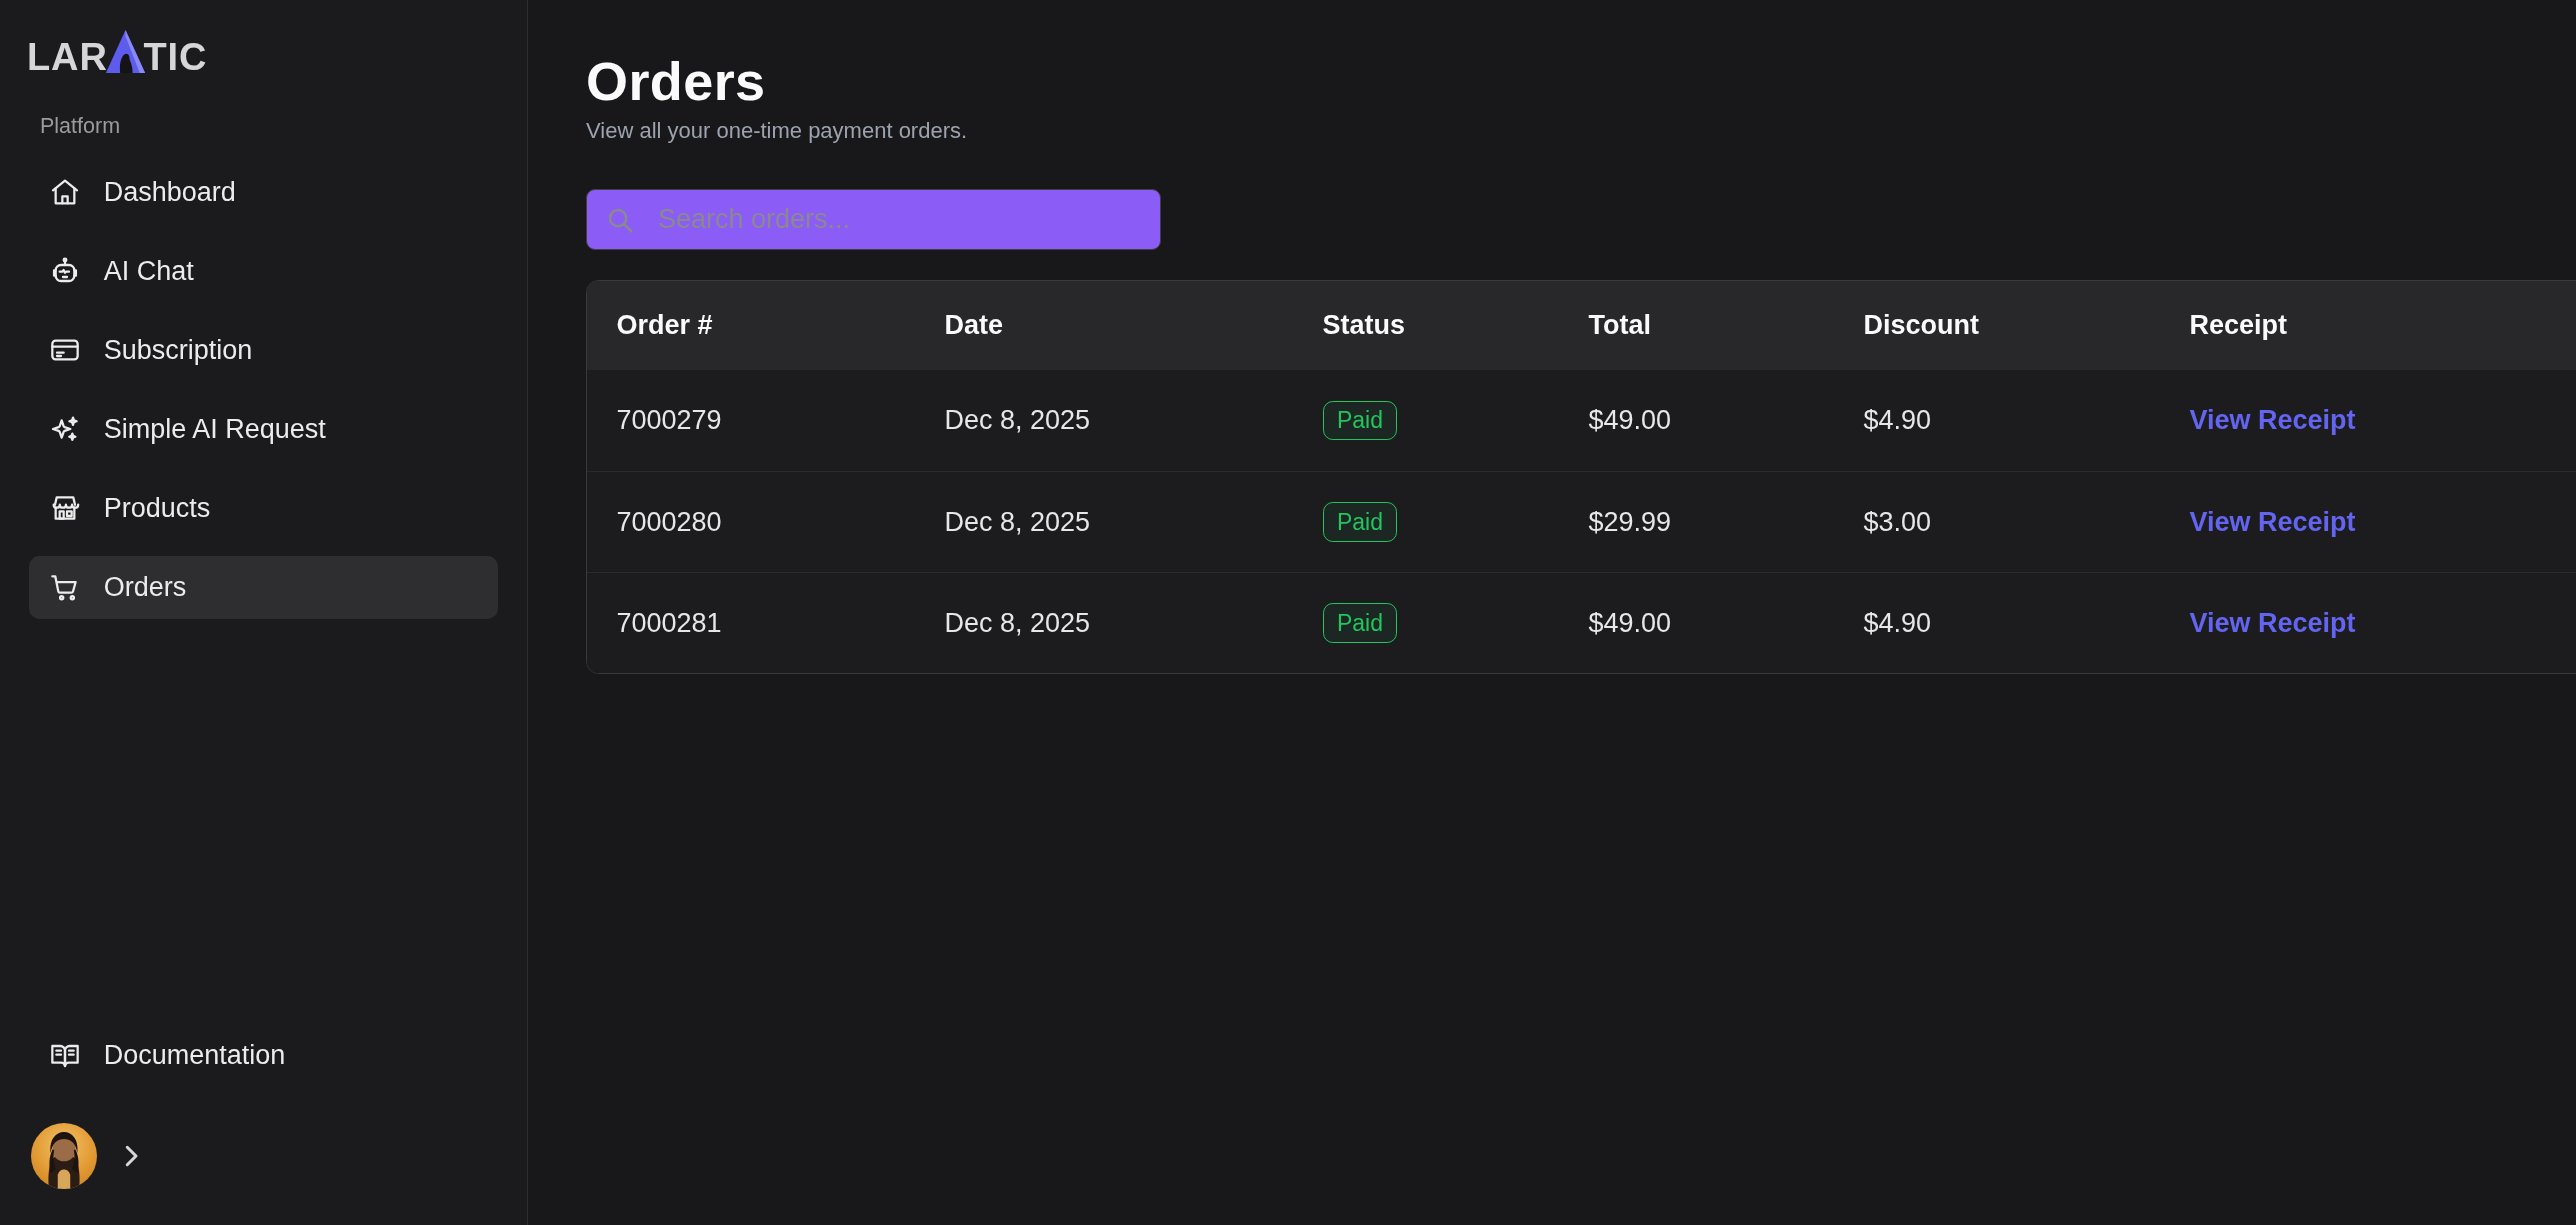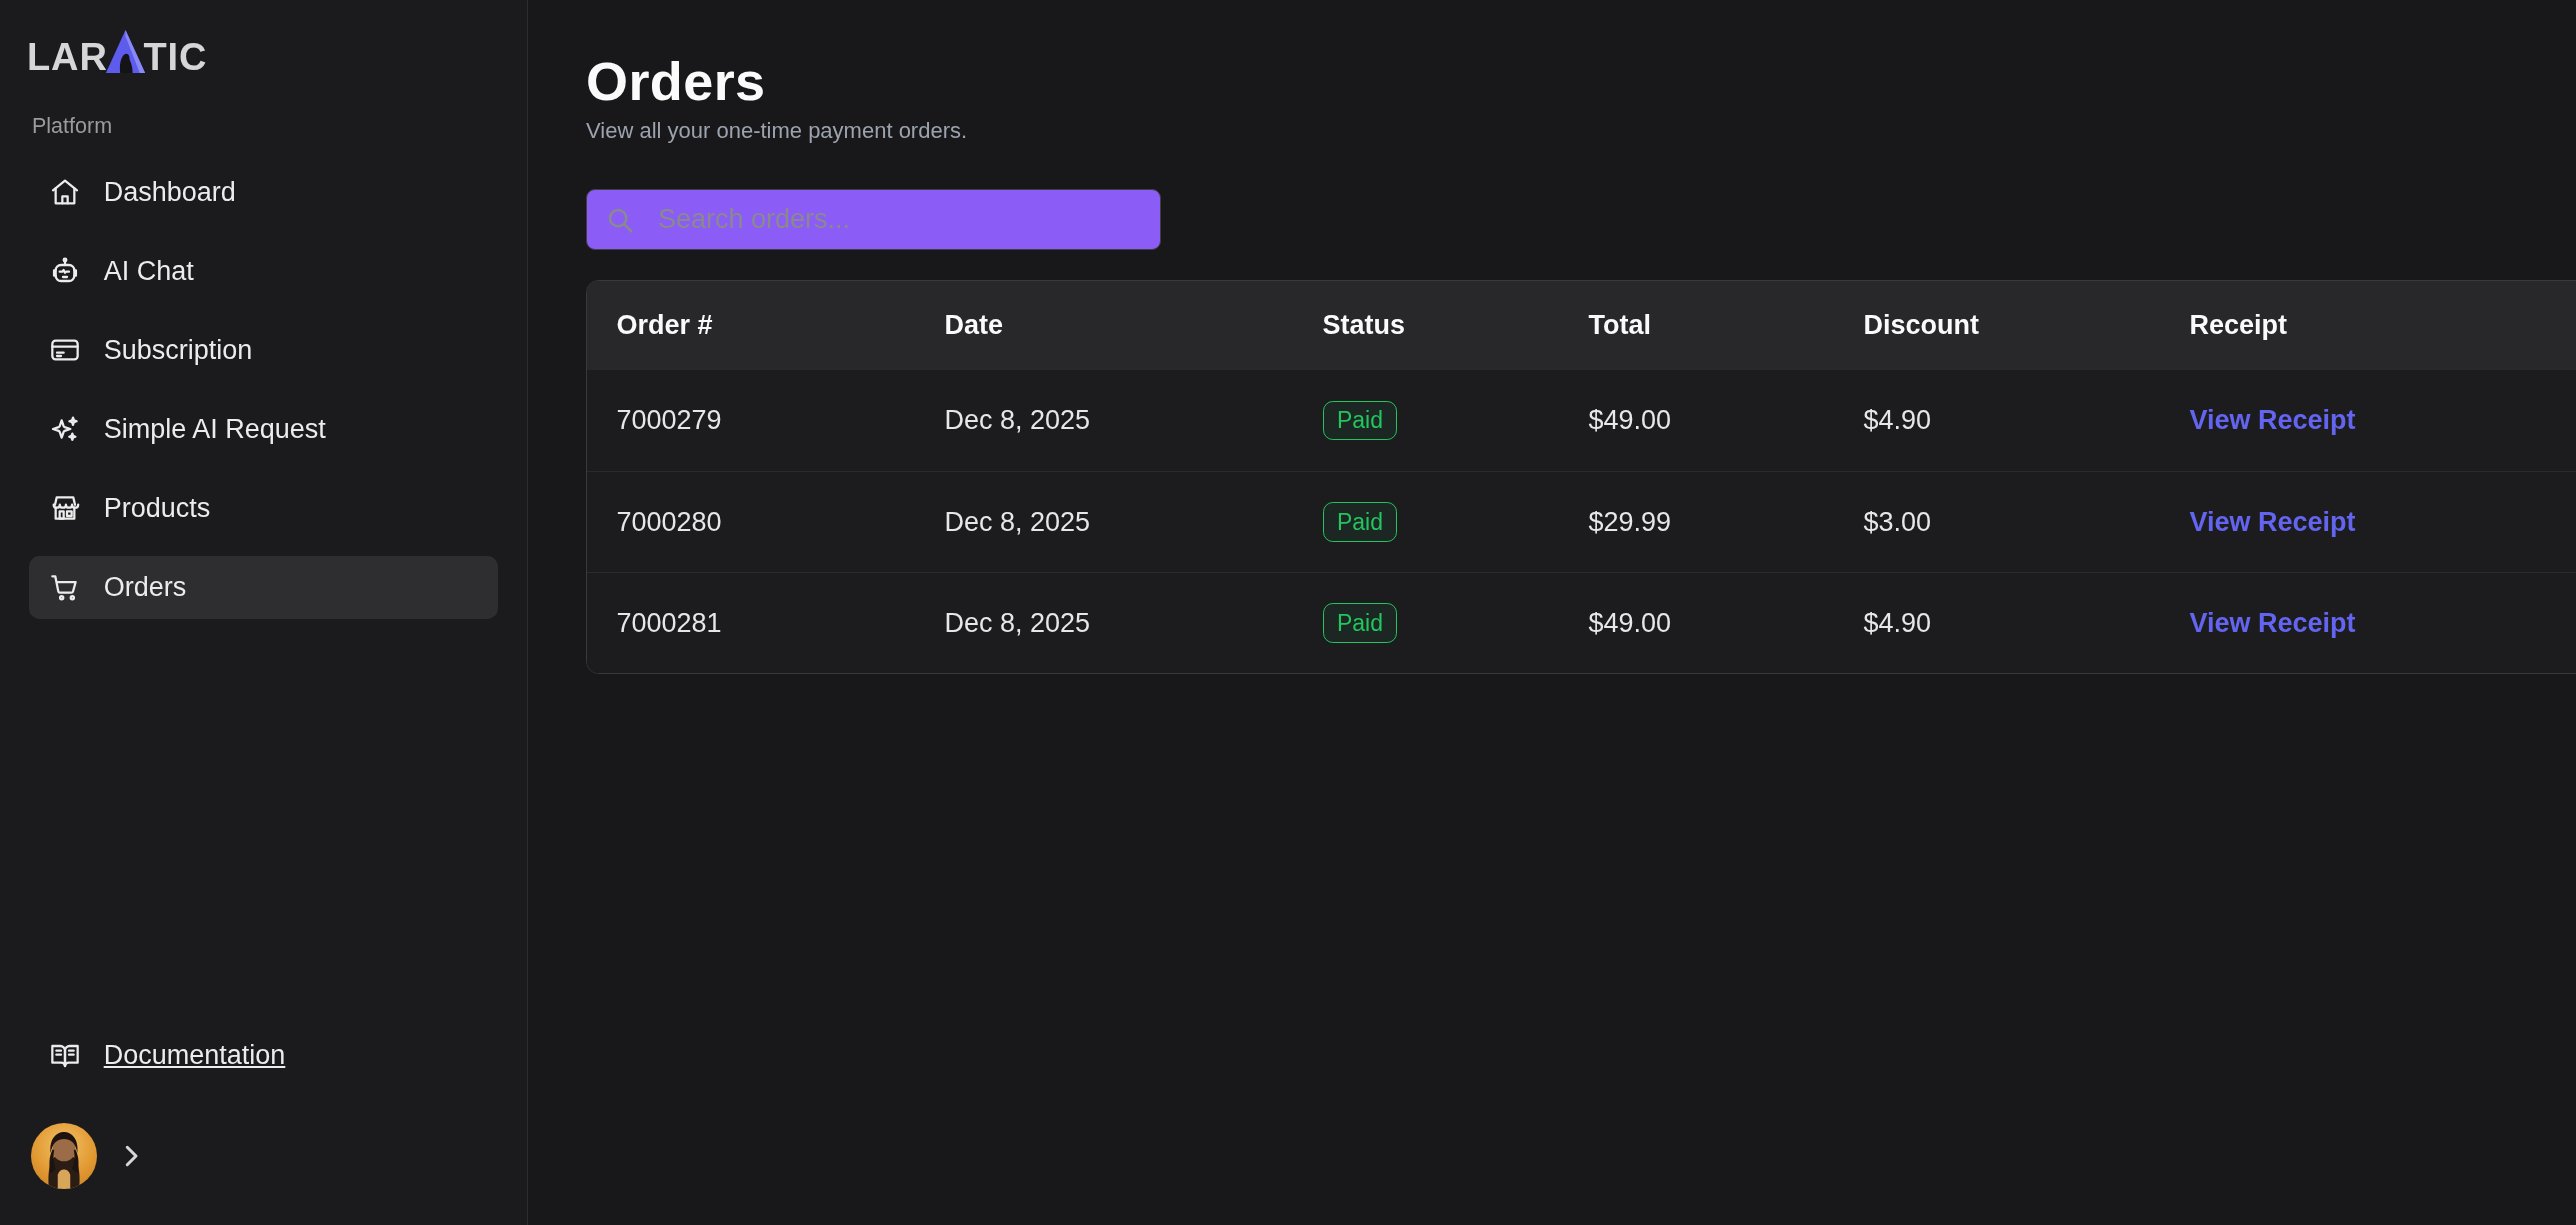--- a/index.html
+++ b/index.html
@@ -16,33 +16,33 @@
     width:528px; height:100%; background:#1b1b1d;
     border-right:1.8px solid #2d2d30;
     display:flex; flex-direction:column; flex-shrink:0;
   }
   .logo { display:flex; align-items:flex-end; padding:27px 0 0 27px; height:75px; }
   .logo-part {
     font-size:38px; font-weight:700; color:#d6d6d8; letter-spacing:0.9px; line-height:0.92;
   }
   .logo-mark { width:41px; height:47px; margin:0 -2.7px; display:block; }
   .section-label {
-    margin:39px 0 0 32px; font-size:21.5px; color:#9b9b9f; font-weight:400;
+    margin:39px 0 0 40px; font-size:21.5px; color:#9b9b9f; font-weight:400;
   }
   .nav { margin-top:21.5px; padding:0 29px; display:flex; flex-direction:column; gap:16px; }
   .nav-item {
     display:flex; align-items:center; gap:23px; height:63px;
     padding:0 19.7px; border-radius:10.7px; cursor:pointer; color:#ececec;
   }
   .nav-item.active { background:#2e2e31; }
   .nav-item .icon { width:32px; height:32px; display:flex; align-items:center; justify-content:center; }
   .nav-item .icon svg { width:32px; height:32px; stroke:#ececec; fill:none; stroke-width:1.7; stroke-linecap:round; stroke-linejoin:round; }
   .nav-label { font-size:27px; font-weight:500; }
 
-  .sidebar-bottom { margin-top:auto; padding:0 29px 36px 29px;text-decoration:underline; }
+  .sidebar-bottom { margin-top:auto; padding:0 29px 36px 29px; }
   .user-row {
     margin-top:36px; display:flex; align-items:center; gap:19.7px; cursor:pointer; padding:0 1.8px;
   }
   .avatar {
     width:66px; height:66px; border-radius:50%; overflow:hidden; flex-shrink:0;
     background:radial-gradient(circle at 50% 35%, #f3c36b 0%, #e29a33 55%, #c97b1e 100%);
     position:relative;
   }
   .avatar svg { position:absolute; left:0; top:0; width:66px; height:66px; }
   .user-text { display:flex; flex-direction:column; gap:3.6px; min-width:0; flex:1; }

